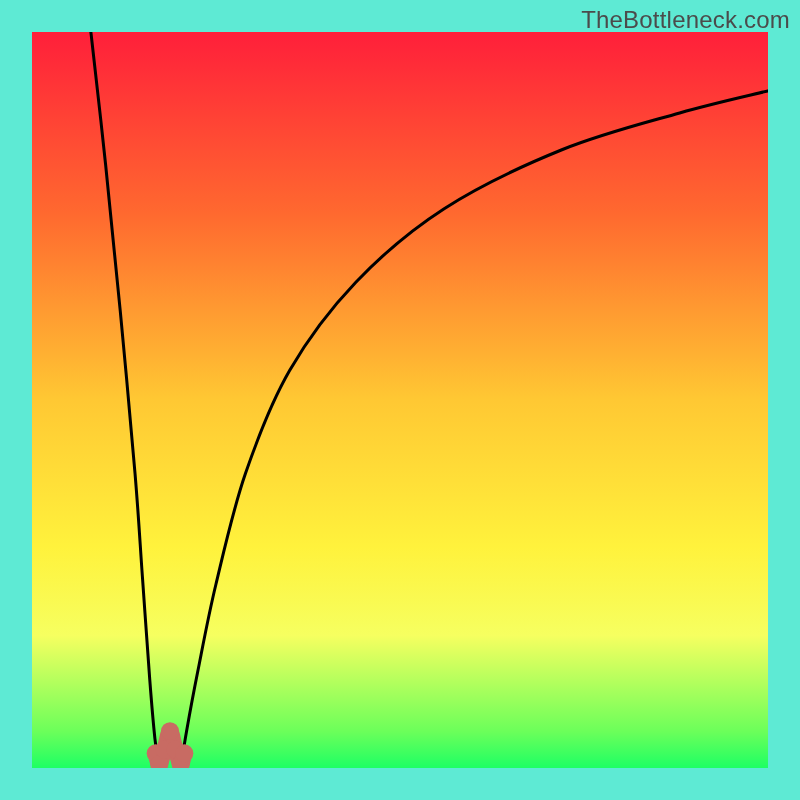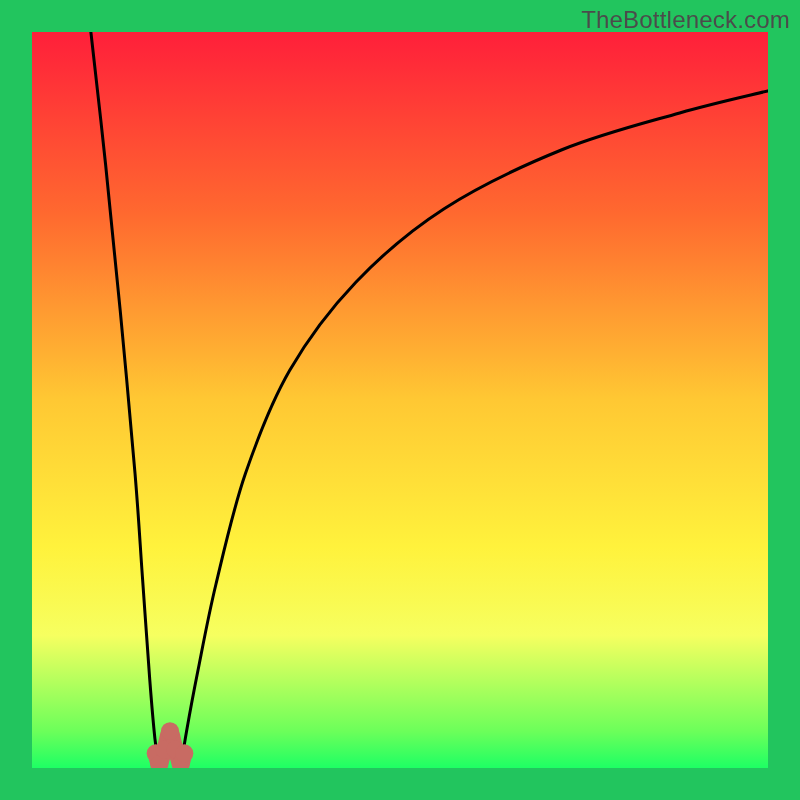--- a/index.html
+++ b/index.html
@@ -9,21 +9,21 @@
     height: 800px;
     overflow: hidden;
     background: #000;
     font-family: Arial, Helvetica, sans-serif;
   }
   .frame {
     position: absolute;
     left: 0; top: 0;
     width: 800px;
     height: 800px;
-    background: #22c55e;
+    background: #5eead4;
   }
   .plot {
     position: absolute;
     left: 32px;
     top: 32px;
     width: 736px;
     height: 736px;
     overflow: hidden;
   }
   .watermark {

